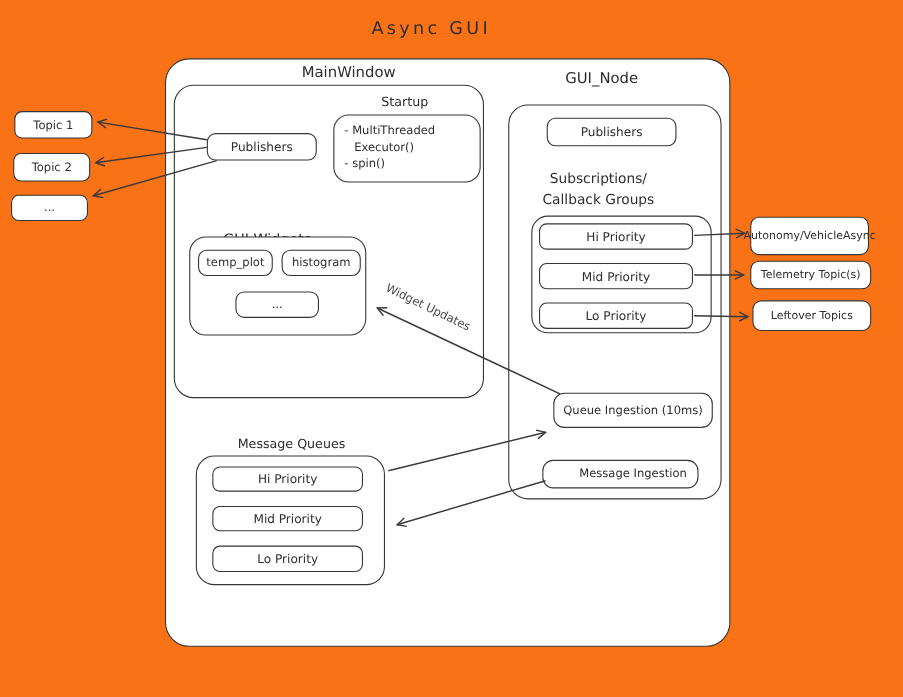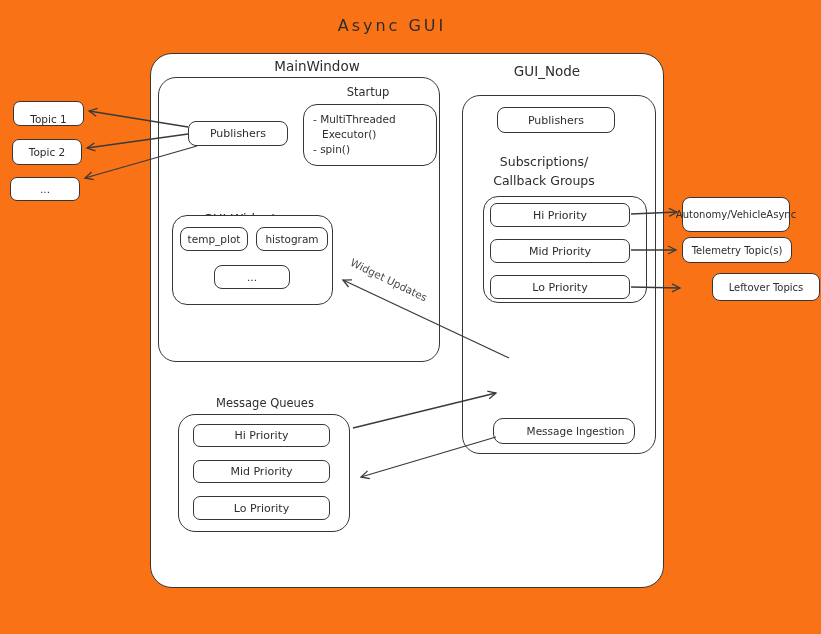--- a/index.html
+++ b/index.html
@@ -78,54 +78,57 @@
   <div class="box small" style="left:490px;top:203px;width:140px;height:24px;border-radius:7px;">
     <span>Hi Priority</span>
   </div>
   <div class="box small" style="left:490px;top:239px;width:140px;height:24px;border-radius:7px;">
     <span>Mid Priority</span>
   </div>
   <div class="box small" style="left:490px;top:275px;width:140px;height:24px;border-radius:7px;">
     <span>Lo Priority</span>
   </div>
 
+  <div class="box tiny" style="left:503px;top:357px;width:145px;height:32px;border-radius:10px;">
+    <span>Queue Ingestion (10ms)</span>
+  </div>
   <div class="box tiny" style="left:493px;top:418px;width:142px;height:26px;border-radius:10px;padding-left:23px;">
     <span>Message Ingestion</span>
   </div>
 
   <div class="lbl" style="left:200px;top:396px;width:130px;font-size:11.5px;">Message Queues</div>
   <div class="box container" style="left:178px;top:414px;width:172px;height:118px;border-radius:17px;"></div>
   <div class="box small" style="left:193px;top:424px;width:137px;height:23px;border-radius:7px;">
     <span>Hi Priority</span>
   </div>
   <div class="box small" style="left:193px;top:460px;width:137px;height:23px;border-radius:7px;">
     <span>Mid Priority</span>
   </div>
   <div class="box small" style="left:193px;top:496px;width:137px;height:24px;border-radius:7px;">
     <span>Lo Priority</span>
   </div>
 
-  <div class="box tiny" style="left:13px;top:101px;width:71px;height:25px;border-radius:7px;align-items:flex-end;">
+  <div class="box tiny" style="left:13px;top:101px;width:71px;height:25px;border-radius:7px;">
     <span>Topic 1</span>
   </div>
   <div class="box tiny" style="left:12px;top:139px;width:70px;height:26px;border-radius:7px;">
     <span>Topic 2</span>
   </div>
   <div class="box tiny" style="left:10px;top:177px;width:70px;height:24px;border-radius:7px;">
     <span>...</span>
   </div>
 
   <div class="box" style="left:682px;top:197px;width:108px;height:35px;border-radius:8px;font-size:10px;line-height:13px;flex-direction:row;">
     <div>Autonomy/Vehicle</div>
     <div>Async</div>
   </div>
   <div class="box" style="left:682px;top:237px;width:110px;height:26px;border-radius:8px;font-size:10px;">
     <span>Telemetry Topic(s)</span>
   </div>
-  <div class="box" style="left:684px;top:273px;width:108px;height:28px;border-radius:8px;font-size:10px;margin-left:28px;">
+  <div class="box" style="left:684px;top:273px;width:108px;height:28px;border-radius:8px;font-size:10px;">
     <span>Leftover Topics</span>
   </div>
 
   <div class="edge-label">Widget Updates</div>
 
   <svg class="arrows" width="821" height="634" viewBox="0 0 821 634">
     <defs>
       <marker id="arrow" markerUnits="userSpaceOnUse" markerWidth="16" markerHeight="16" refX="9" refY="5" orient="auto">
         <path d="M1,1 L9,5 L1,9" fill="none" stroke="#3a3a3a" stroke-width="1.3"></path>
       </marker>

